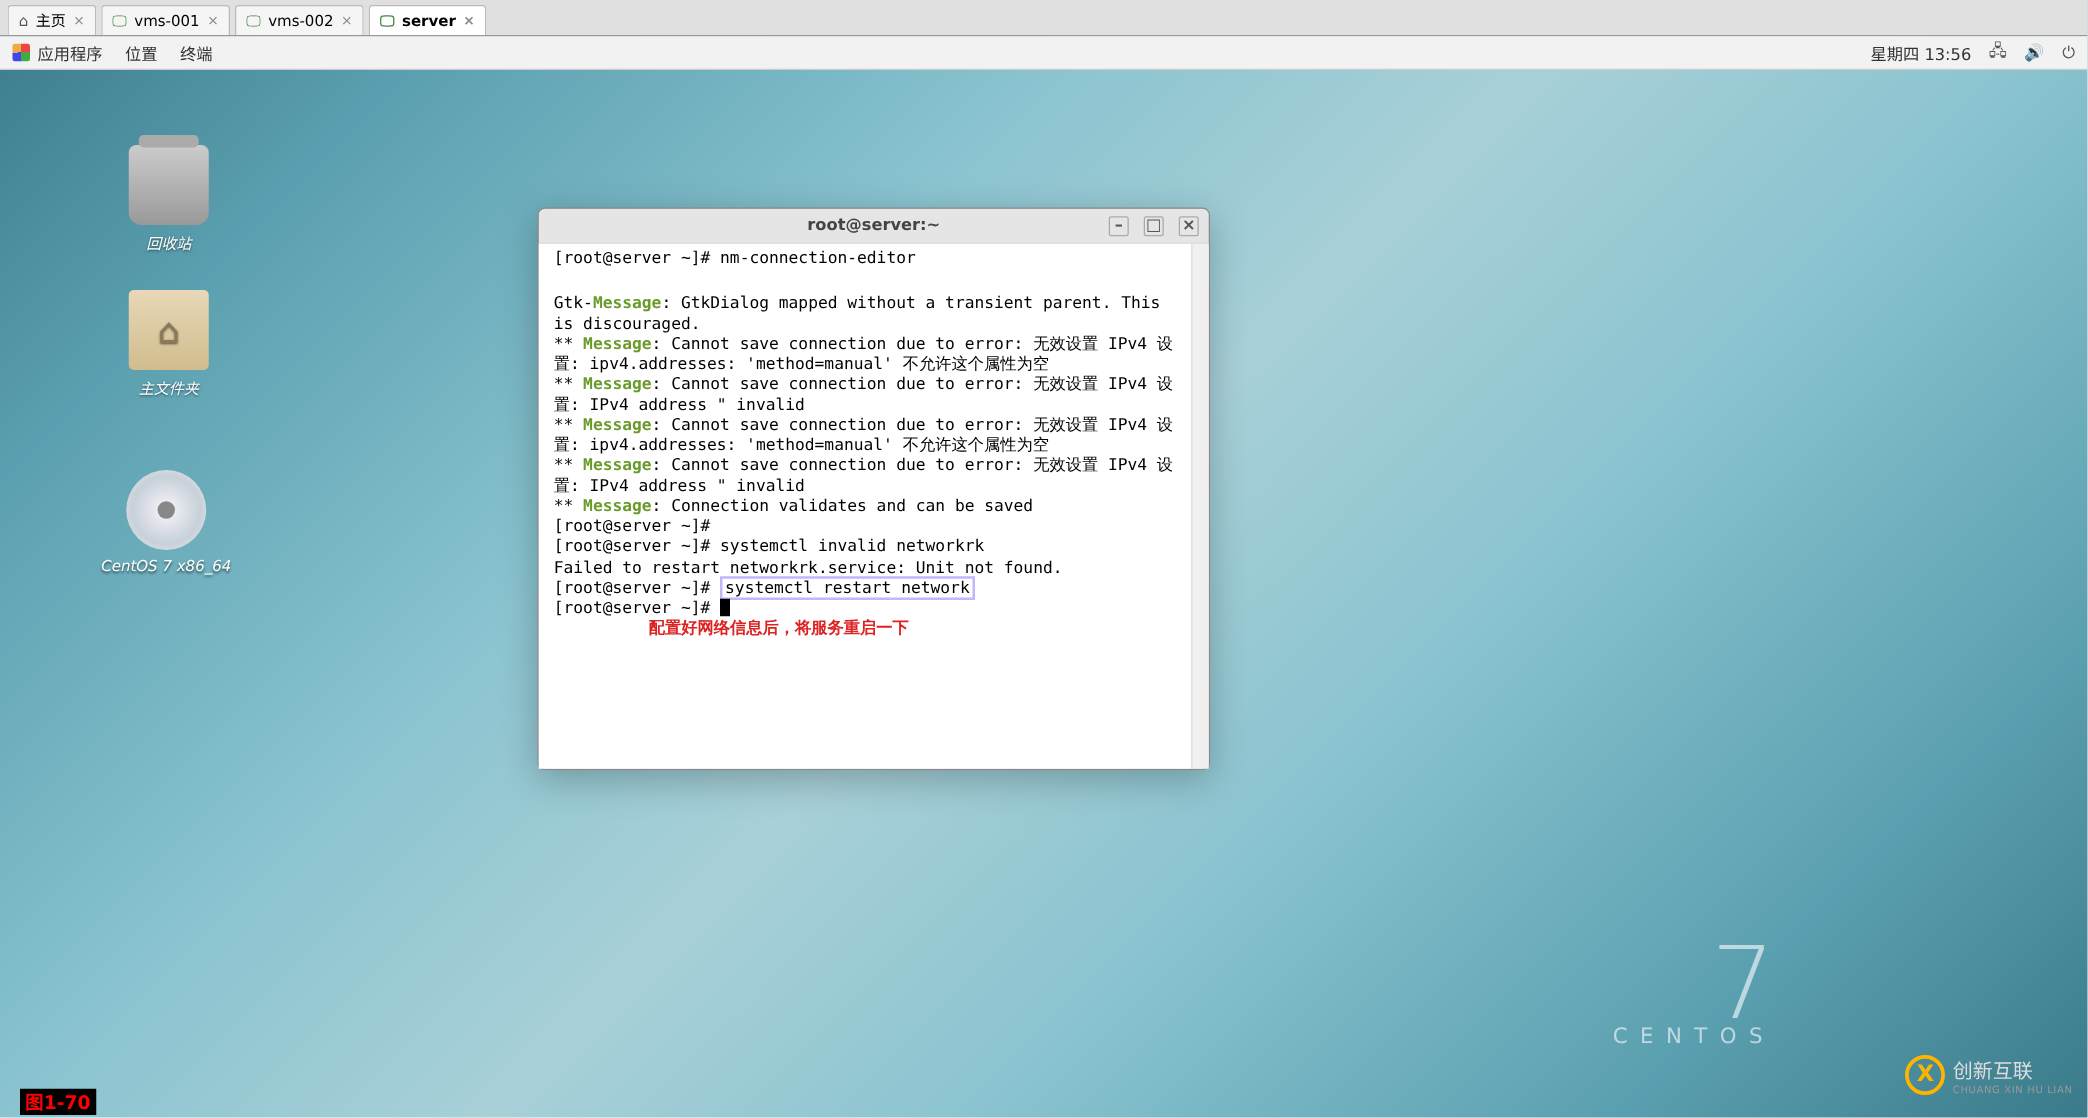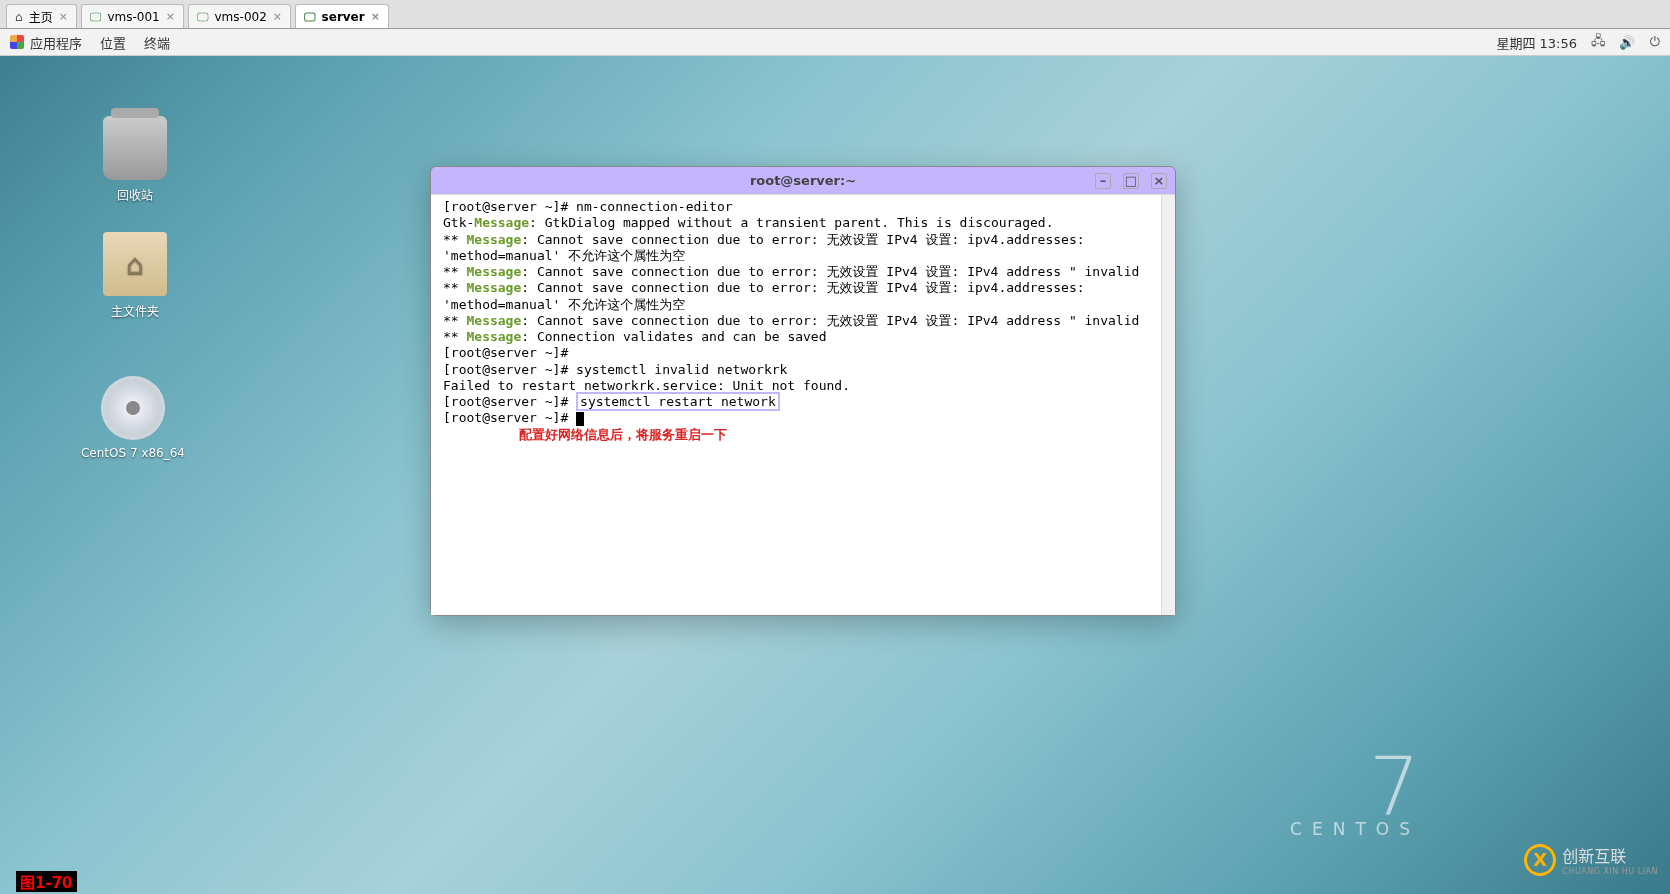--- a/index.html
+++ b/index.html
@@ -66,20 +66,21 @@
 
 
 .dicon {
   position: absolute;
   width: 110px;
   text-align: center;
   color: #fff;
   text-shadow: 0 1px 2px rgba(0,0,0,.6);
   font-size: 12px;
   cursor: pointer;
+  font-style: italic;
 }
 .dicon .i { width: 64px; height: 64px; margin: 0 auto 6px; }
 .trash-i {
   background: linear-gradient(#ccc, #999);
   border-radius: 6px 6px 10px 10px;
   position: relative;
 }
 .trash-i::before {
   content: ''; position: absolute; top: -8px; left: 8px; right: 8px;
   height: 10px; background: #aaa; border-radius: 4px;
@@ -102,22 +103,22 @@
 .disc-i::after {
   content: ''; position: absolute;
   width: 14px; height: 14px; border-radius: 50%;
   background: #888; top: 50%; left: 50%; transform: translate(-50%,-50%);
 }
 
 
 .term-win {
   position: absolute;
   left: 430px; top: 110px;
-  width: 746px; height: 450px;
-  background: #c4b5fd;
+  width: 538px; height: 450px;
+  background: #e5e5e5;
   border: 1px solid #888;
   border-radius: 6px;
   box-shadow: 0 8px 30px rgba(0,0,0,.25);
   display: flex; flex-direction: column;
 }
 .term-title {
   height: 28px;
   border-bottom: 1px solid #ddd;
   display: flex; align-items: center; justify-content: center;
   position: relative;
@@ -264,21 +265,21 @@
       <span>root@server:~</span>
       <div class="term-ctrls">
         <span>–</span>
         <span>□</span>
         <span>×</span>
       </div>
     </div>
     <div style="flex:1; display:flex;">
       <div class="term-body" id="termbody">
           <div style="overflow-wrap: break-word; white-space: pre-wrap;"><span>[root@server ~]# </span><span>nm-connection-editor</span></div>
-          <div style="overflow-wrap: break-word; white-space: pre-wrap;"><span>Gtk-</span><span class="msg">Message</span><span>: GtkDialog mapped without a transient parent. This is discouraged.</span></div>
+          <div style="overflow-wrap: break-word; white-space: pre-wrap; margin-top: 20px;"><span>Gtk-</span><span class="msg">Message</span><span>: GtkDialog mapped without a transient parent. This is discouraged.</span></div>
           <div style="overflow-wrap: break-word; white-space: pre-wrap;"><span>** </span><span class="msg">Message</span><span>: Cannot save connection due to error: 无效设置 IPv4 设置: ipv4.addresses: 'method=manual' 不允许这个属性为空</span></div>
           <div style="overflow-wrap: break-word; white-space: pre-wrap;"><span>** </span><span class="msg">Message</span><span>: Cannot save connection due to error: 无效设置 IPv4 设置: IPv4 address " invalid</span></div>
           <div style="overflow-wrap: break-word; white-space: pre-wrap;"><span>** </span><span class="msg">Message</span><span>: Cannot save connection due to error: 无效设置 IPv4 设置: ipv4.addresses: 'method=manual' 不允许这个属性为空</span></div>
           <div style="overflow-wrap: break-word; white-space: pre-wrap;"><span>** </span><span class="msg">Message</span><span>: Cannot save connection due to error: 无效设置 IPv4 设置: IPv4 address " invalid</span></div>
           <div style="overflow-wrap: break-word; white-space: pre-wrap;"><span>** </span><span class="msg">Message</span><span>: Connection validates and can be saved</span></div>
           <div style="overflow-wrap: break-word; white-space: pre-wrap;"><span>[root@server ~]# </span><span></span></div>
           <div style="overflow-wrap: break-word; white-space: pre-wrap;"><span>[root@server ~]# </span><span>systemctl invalid networkrk</span></div>
           <div style="overflow-wrap: break-word; white-space: pre-wrap;">Failed to restart networkrk.service: Unit not found.</div>
           <div style="overflow-wrap: break-word; white-space: pre-wrap;"><span>[root@server ~]# </span><span class="hl">systemctl restart network</span></div>
           <div style="overflow-wrap: break-word; white-space: pre-wrap;"><span>[root@server ~]# </span><span class="cursor-blk"></span></div>

